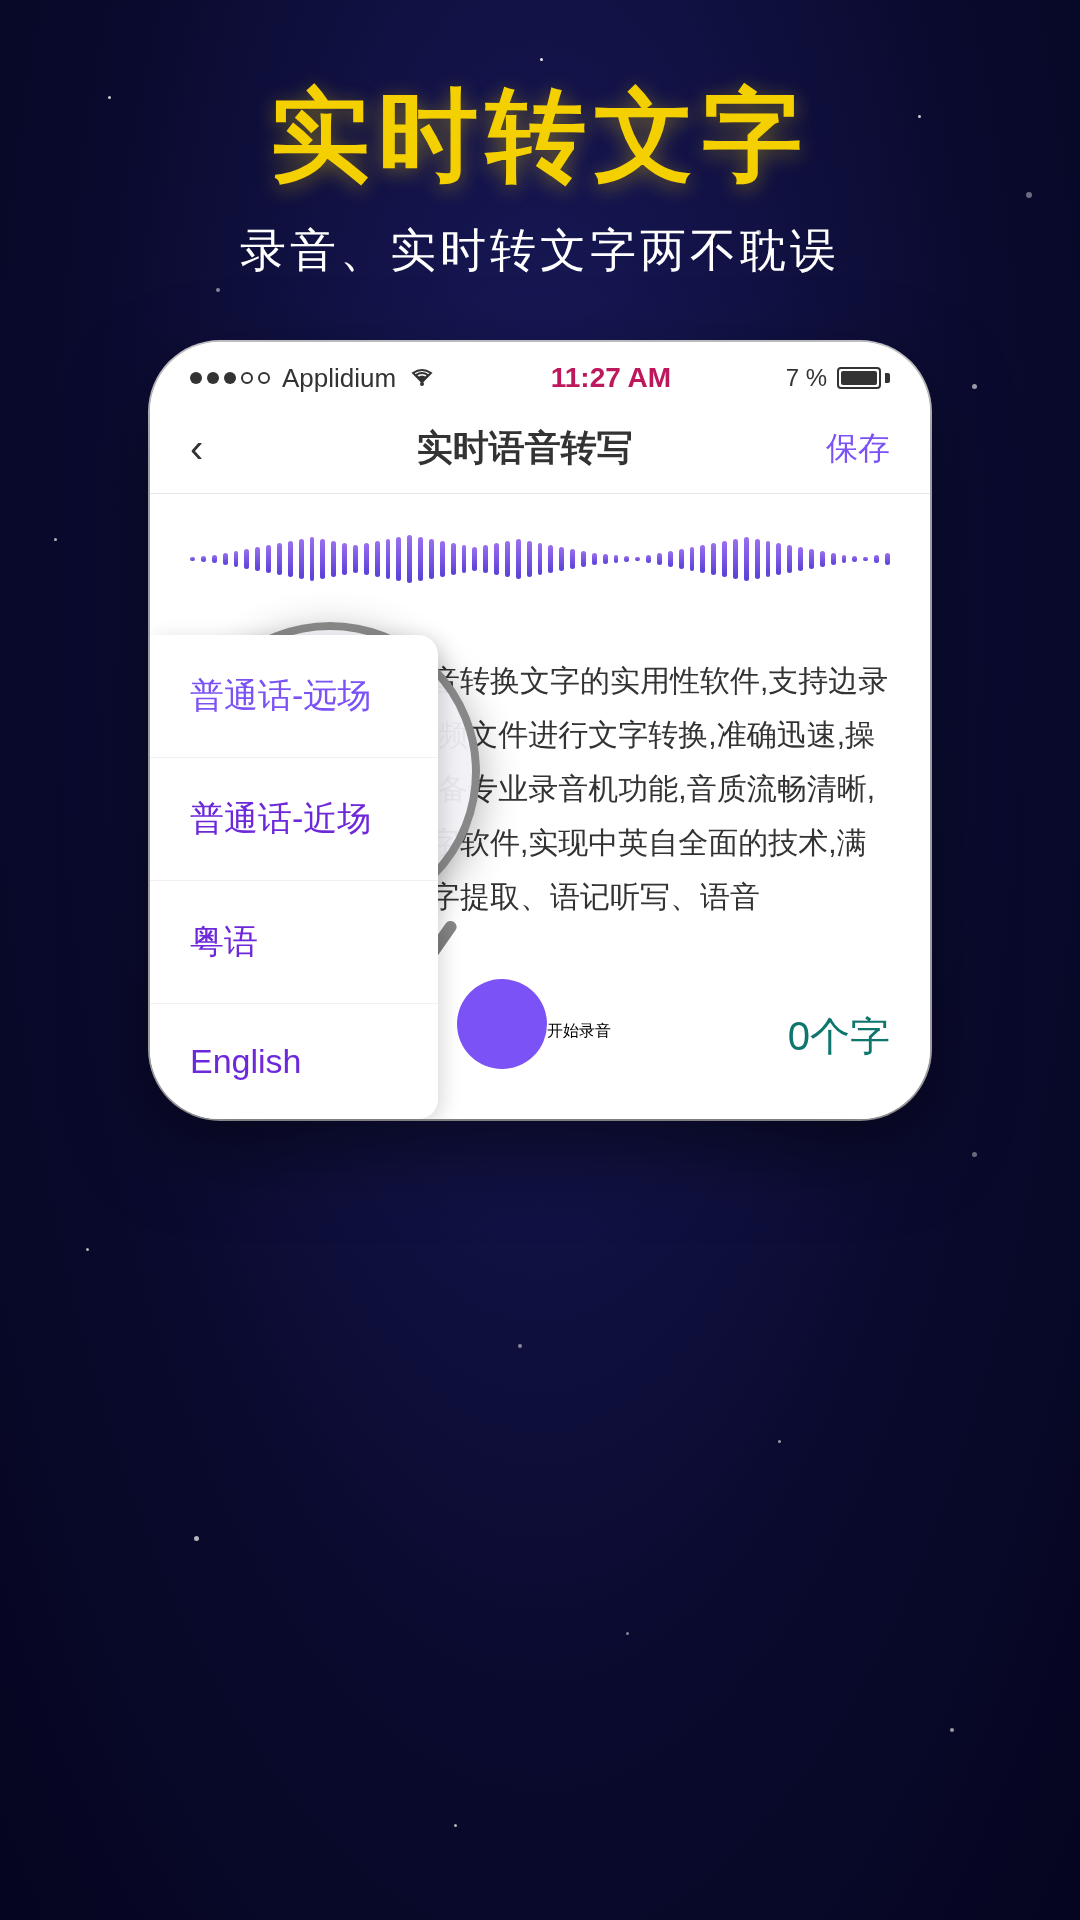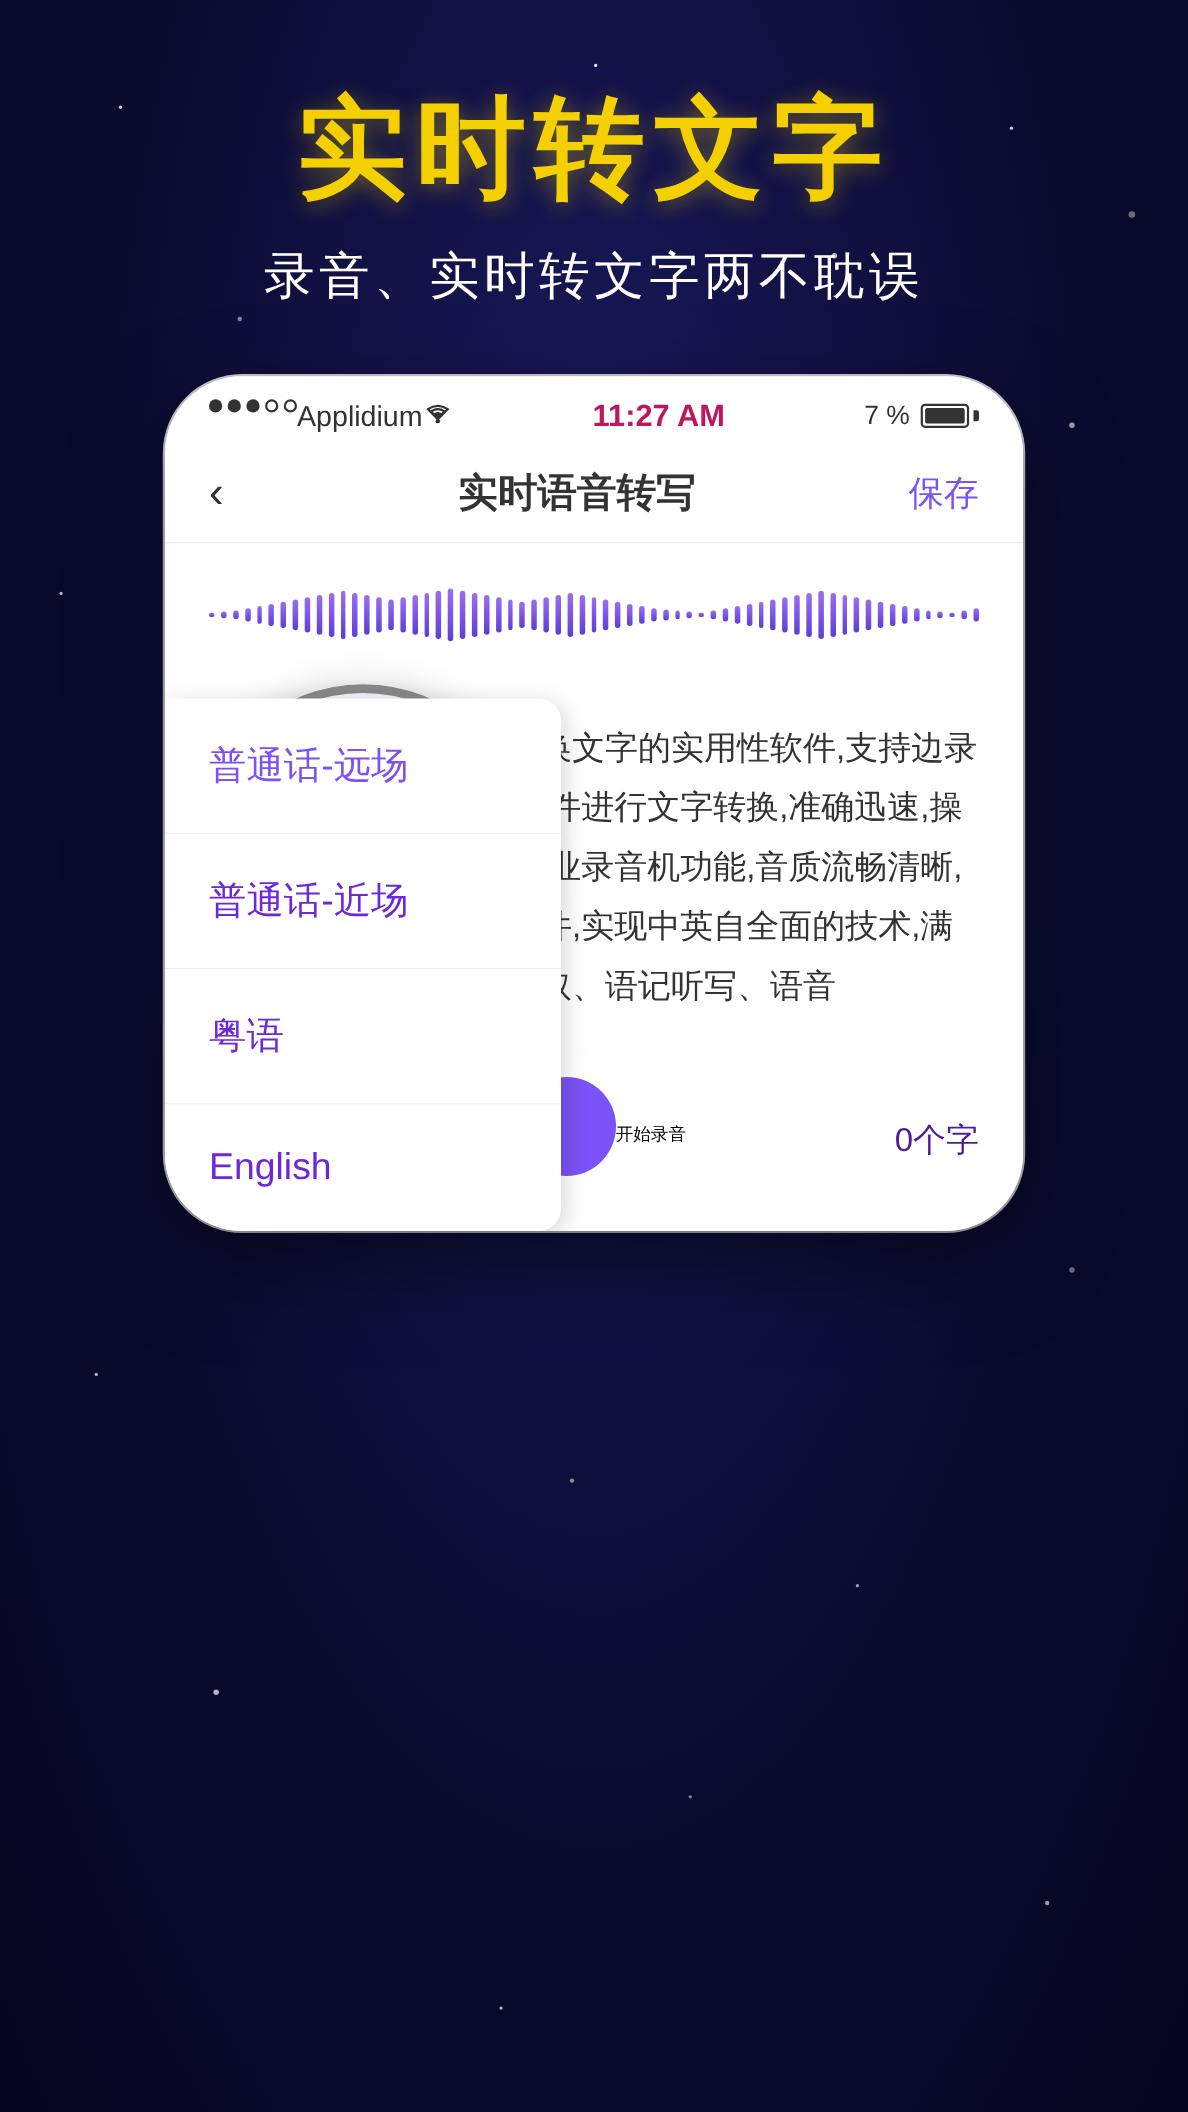--- a/index.html
+++ b/index.html
@@ -84,21 +84,22 @@
       background: white;
       padding: 20px 40px 10px;
       display: flex;
       align-items: center;
       justify-content: space-between;
       font-size: 26px;
     }
 
     .status-left {
       display: flex;
-      align-items: flex-start;
+      align-items: center;
+      gap: 12px;
       color: #333;
     }
 
     .signal-dots {
       display: flex; gap: 5px; align-items: center;
     }
 
     .dot {
       width: 12px; height: 12px;
       border-radius: 50%;
@@ -216,22 +217,22 @@
       justify-content: space-between;
     }
 
     .timer {
       font-size: 36px;
       color: #333;
       font-weight: 500;
     }
 
     .char-count {
-      font-size: 30px;
-      color: #4c1d95;
+      font-size: 40px;
+      color: #0f766e;
     }
 
     .record-btn-container {
       display: flex;
       align-items: center;
       padding-bottom: 10px;
     }
 
     .record-btn {
       width: 90px; height: 90px;
@@ -282,21 +283,21 @@
       right: 40px;
       transform: rotate(35deg);
       transform-origin: top center;
     }
 
     
     .dropdown-menu {
       position: absolute;
       bottom: 0;
       left: 0;
-      width: 360px;
+      width: 288px;
       background: white;
       border-radius: 0 20px 20px 0;
       box-shadow: 4px 4px 20px rgba(0,0,0,0.15);
       z-index: 15;
       overflow: hidden;
     }
 
     .dropdown-item {
       padding: 38px 40px;
       font-size: 34px;

